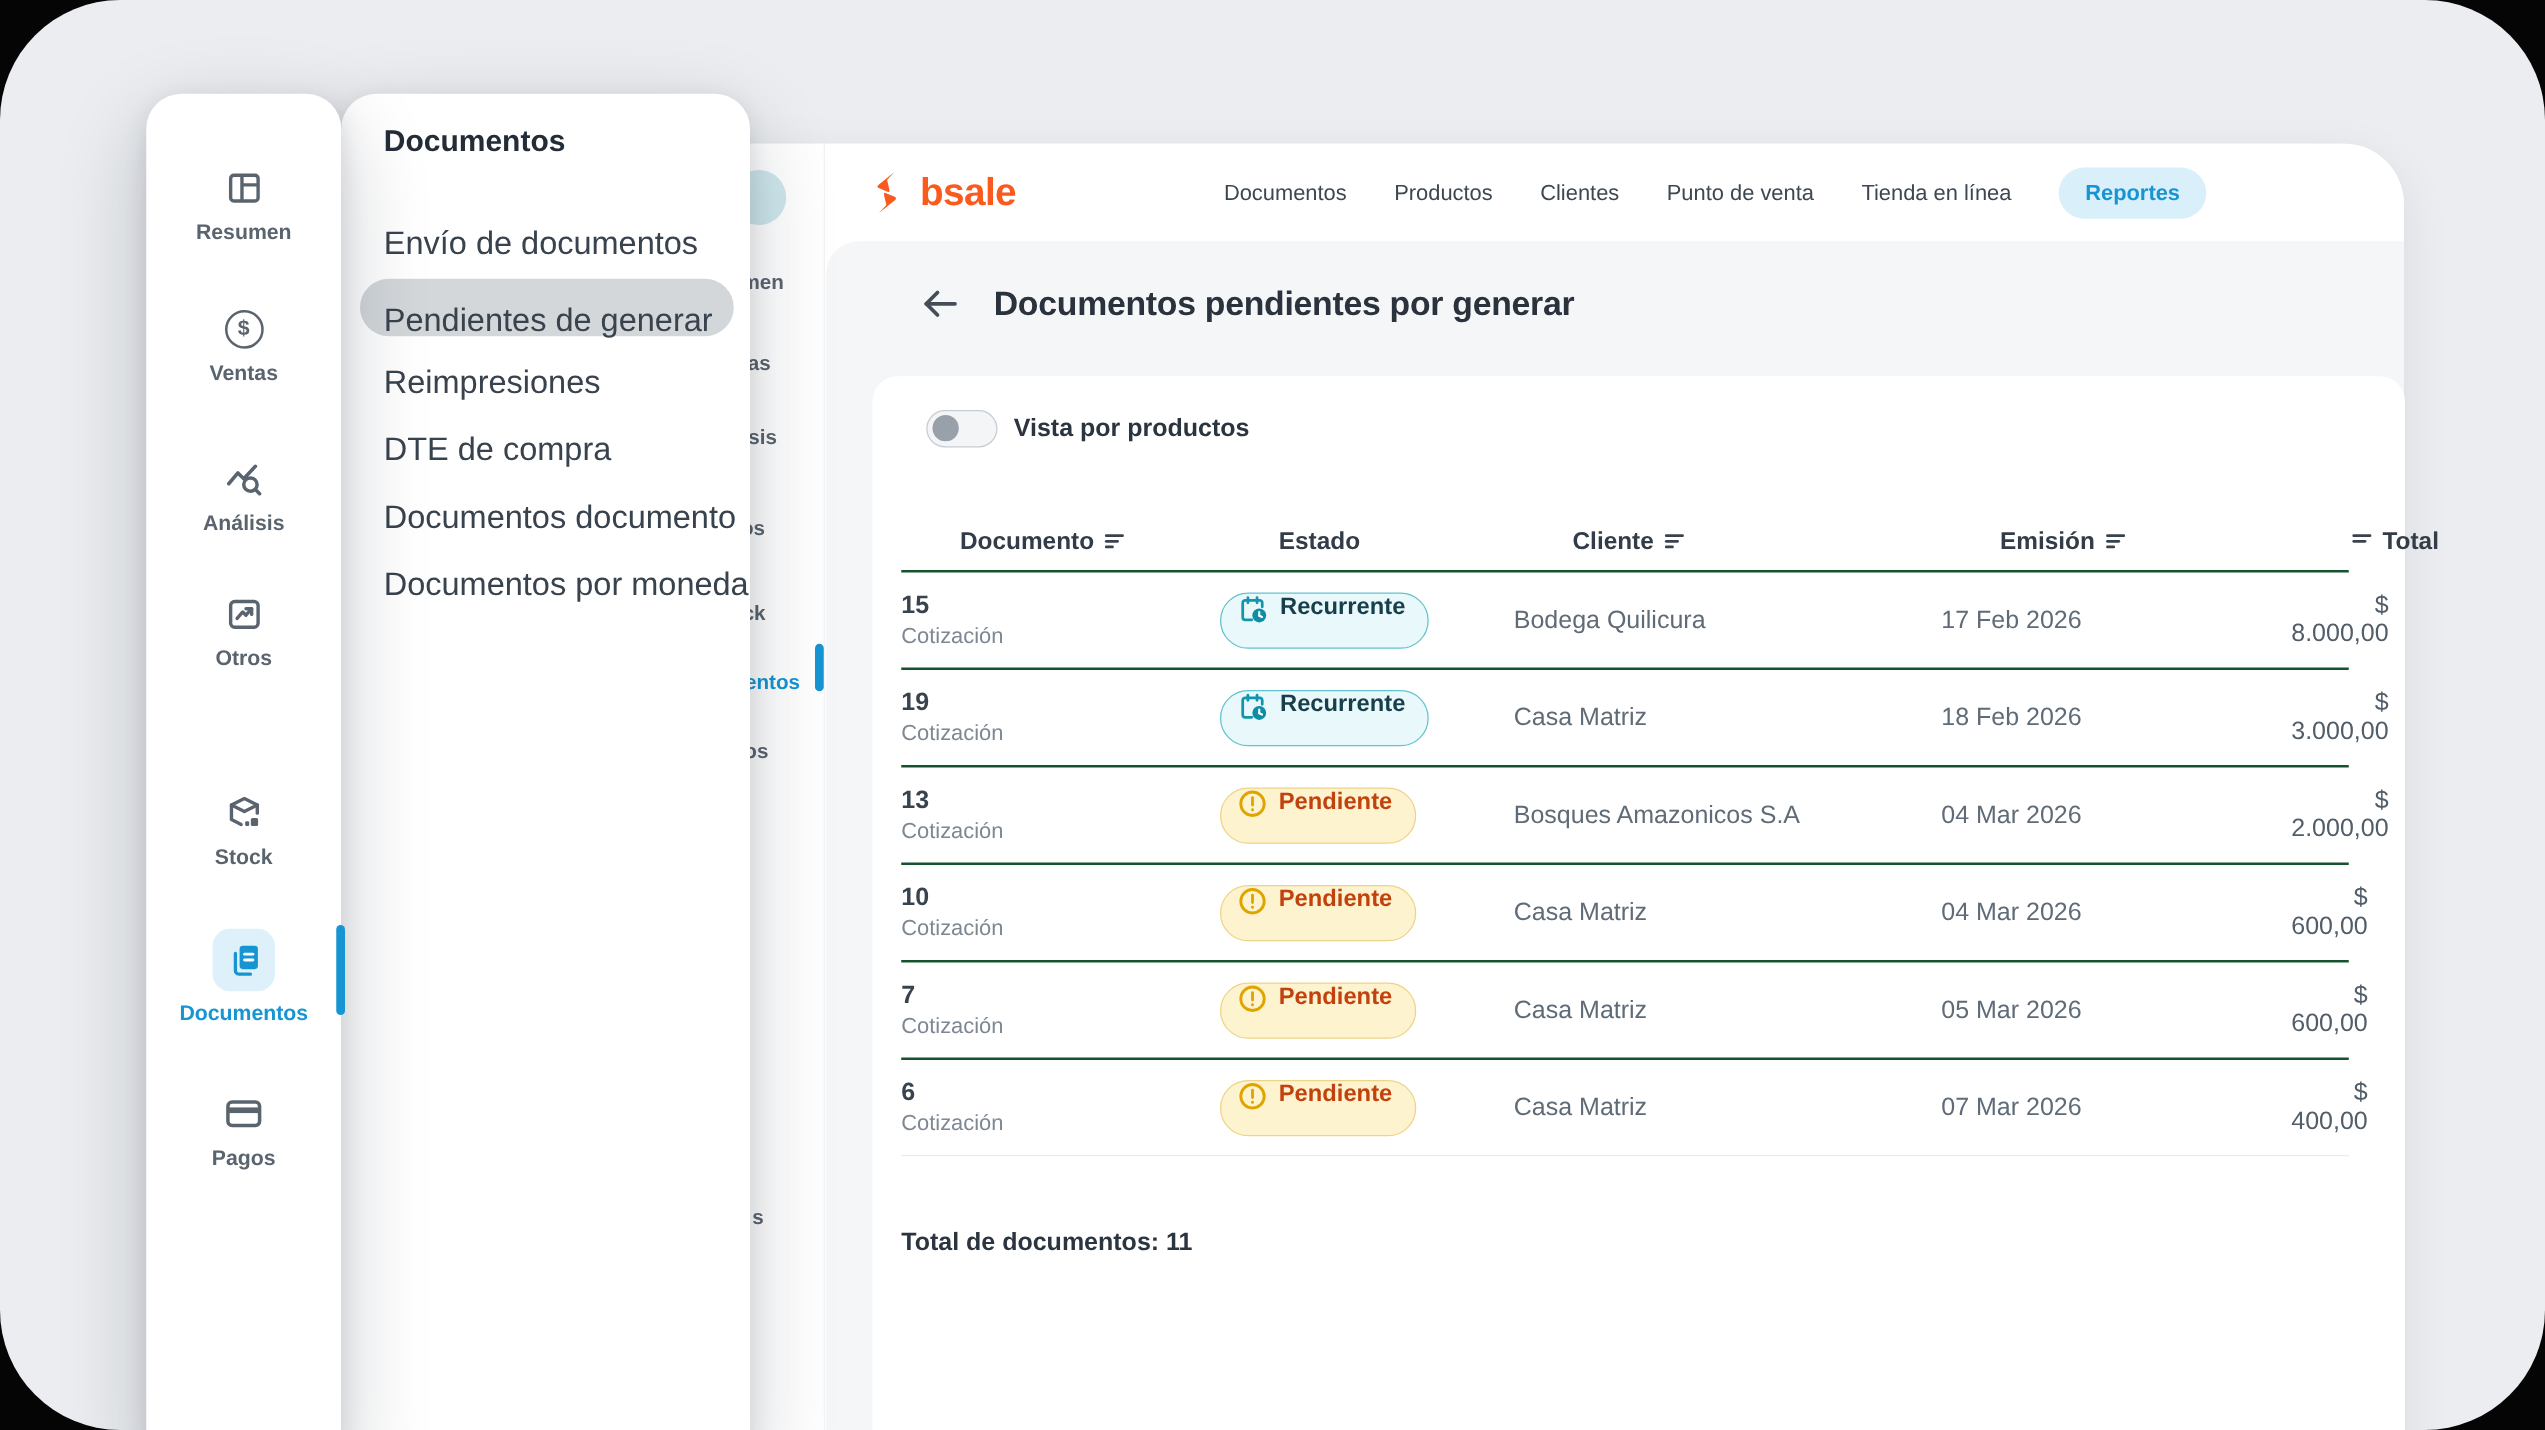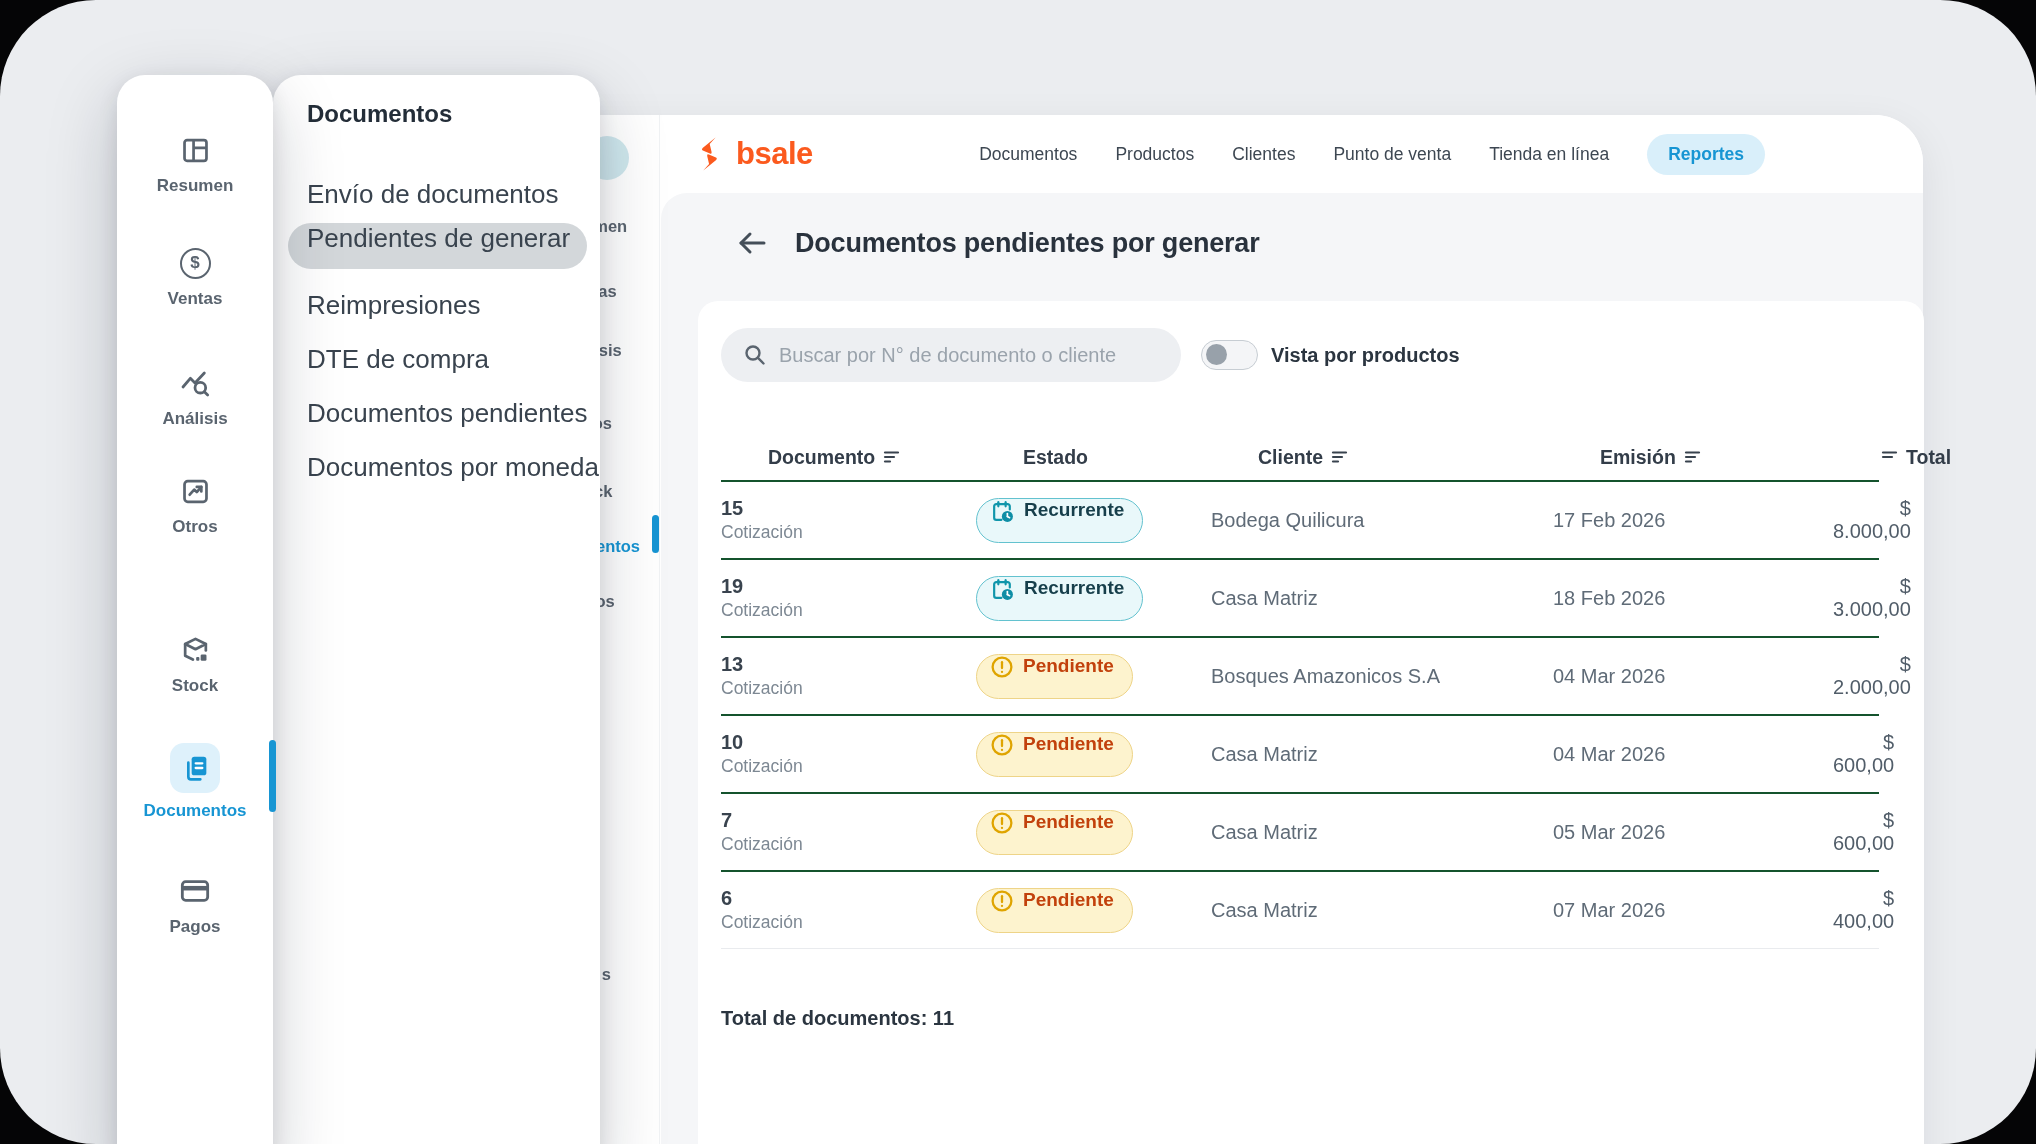--- a/index.html
+++ b/index.html
@@ -127,29 +127,20 @@
               <line x1="29" y1="16" x2="6" y2="16"></line>
                 <polyline points="15,7 6,16 15,25"></polyline>
             </g>
           </svg>
           <h1 class="page-title">Documentos pendientes por generar</h1>
         </div>
 
         <div class="panel">
 
           <div class="search-row">
-            <div class="search-pill">
-              <svg width="24" height="24" viewBox="0 0 24 24">
-                <g stroke="#5a646f" stroke-width="2.4" fill="none" stroke-linecap="round">
-                  <circle cx="10" cy="10" r="6.5"></circle>
-                    <line x1="15.2" y1="15.2" x2="20.5" y2="20.5"></line>
-                </g>
-              </svg>
-              <span class="search-placeholder">Buscar por N° de documento o cliente</span>
-            </div>
             <div class="toggle">
               <div class="toggle-knob"></div>
             </div>
             <span class="toggle-label">Vista por productos</span>
           </div>
 
 
           <div class="table">
             <div class="t-row t-head">
               <div class="th">
@@ -331,24 +322,24 @@
 
           <div class="panel-footer">Total de documentos: 11</div>
         </div>
       </div>
     </div>
 
     <div class="ov-flyout">
       <div class="fly-title">Documentos</div>
       <div class="fly-item" style="top:106px">Envío de documentos</div>
       <div class="fly-pill"></div>
-      <div class="fly-item" style="top:150px">Pendientes de generar</div>
+      <div class="fly-item" style="top:168px">Pendientes de generar</div>
       <div class="fly-item" style="top:217px">Reimpresiones</div>
       <div class="fly-item" style="top:271px">DTE de compra</div>
-      <div class="fly-item" style="top:325px">Documentos pendientes</div>
+      <div class="fly-item" style="top:325px">Documentos documento</div>
       <div class="fly-item" style="top:379px">Documentos por moneda</div>
     </div>
 
     <div class="ov-sidebar">
 
       <div class="ov-item" style="top:57px">
         <span class="icon-wrap">
           <svg width="31" height="31" viewBox="0 0 24 24">
               <g stroke="#5a646f" stroke-width="2.1" fill="none" stroke-linejoin="round">
                 <rect x="3.5" y="4" width="17" height="16" rx="2"></rect>

